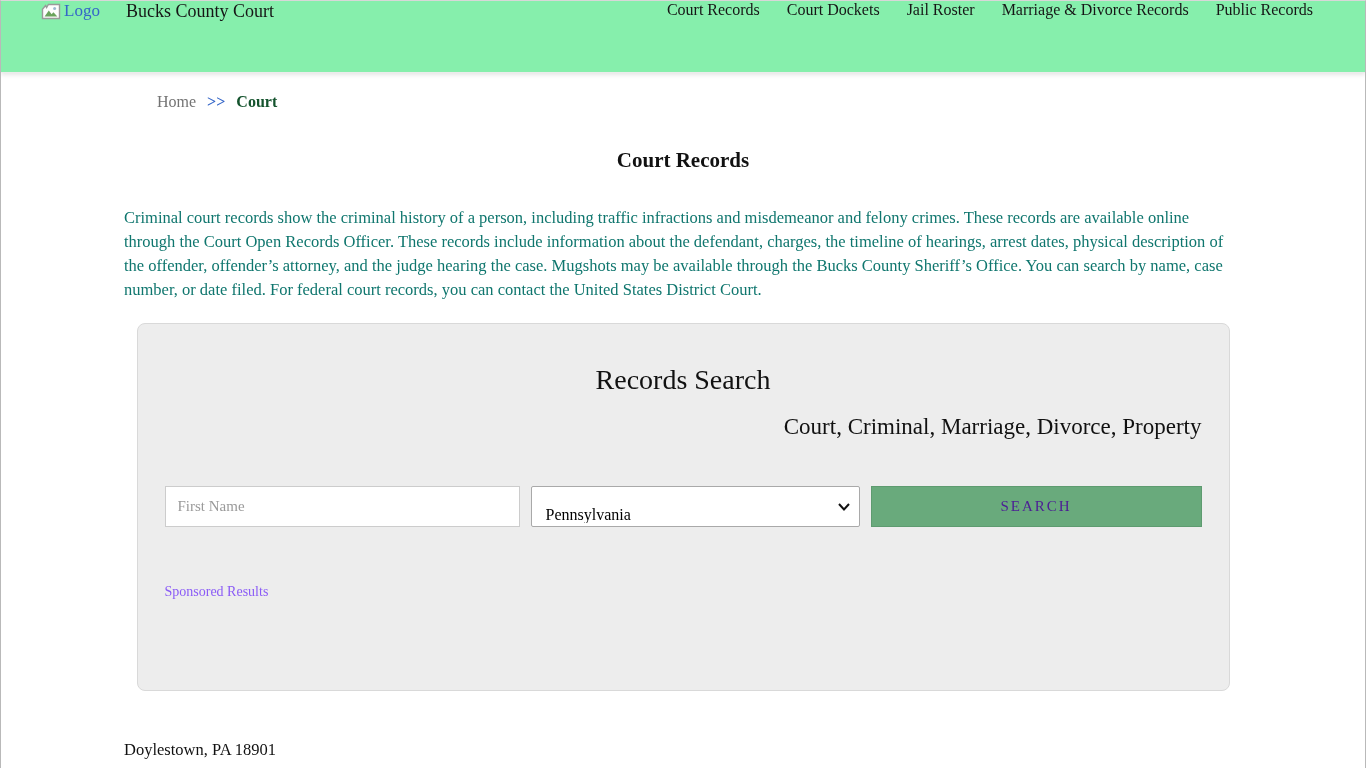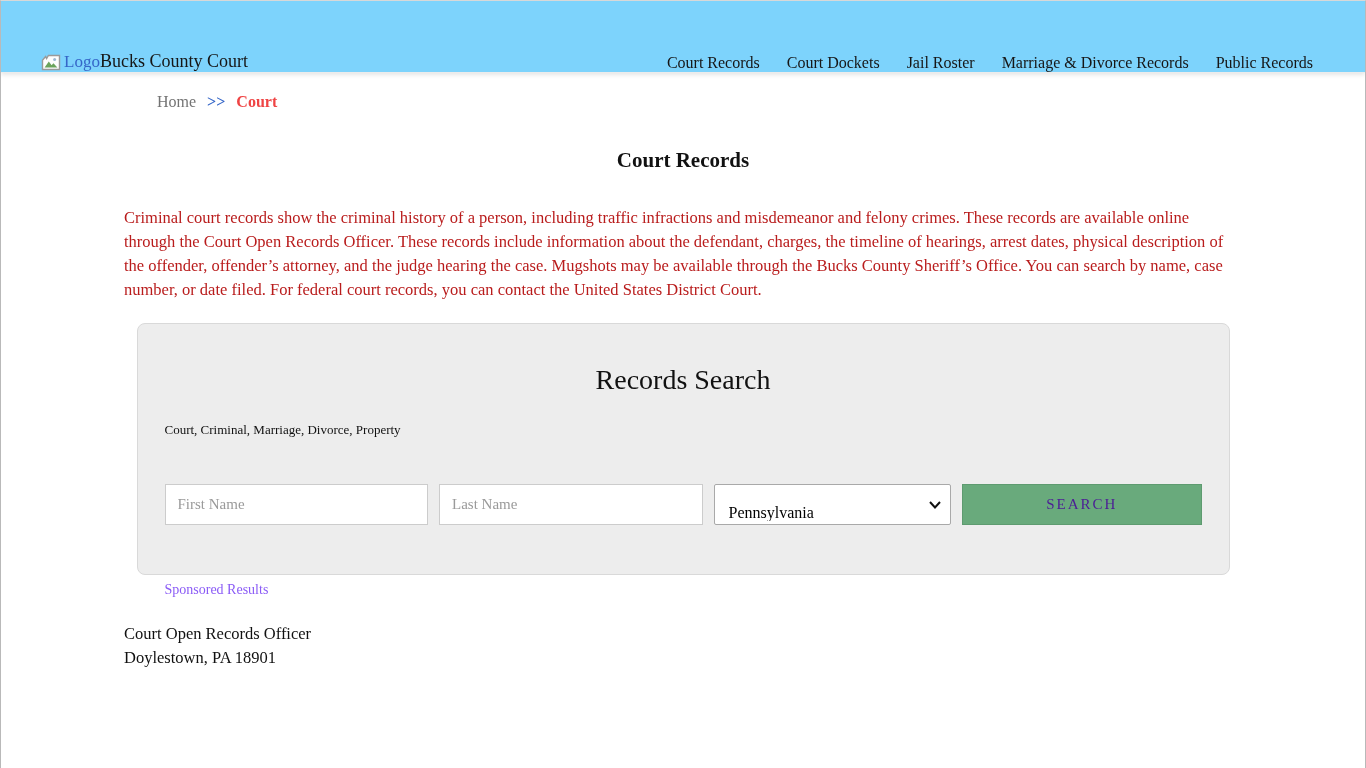--- a/index.html
+++ b/index.html
@@ -12,41 +12,42 @@
     height: 768px;
     overflow: hidden;
     border-left: 1px solid #b9b9b9;
     border-right: 1px solid #b9b9b9;
     border-top: 1px solid #d8d8d8;
   }
 
   
   .header {
     height: 72px;
-    background: #7dd3fc;
-    display: flex;
-    align-items: flex-end;
+    background: #86efac;
+    display: flex;
+    align-items: flex-start;
     padding: 0 52px 0 40px;
     box-shadow: 0 2px 4px rgba(0,0,0,0.10);
     border-bottom: 1px solid #ececec;
     position: relative;
     z-index: 2;
   }
   .logo-link {
     display: flex;
     align-items: center;
     gap: 3px;
     text-decoration: none;
     cursor: pointer;
   }
   .logo-alt {
     color: #3566c8;
     font-size: 17px;
   }
   .site-title {
+    margin-left: 26px;
     font-size: 18px;
     color: #161616;
   }
   .nav {
     margin-left: auto;
     display: flex;
     align-items: center;
     gap: 27px;
   }
   .nav a {
@@ -66,61 +67,61 @@
     color: #737373;
     text-decoration: none;
     cursor: pointer;
   }
   .breadcrumb .sep {
     color: #3566c8;
     font-weight: bold;
     margin: 0 7px;
   }
   .breadcrumb .current {
-    color: #ef4444;
+    color: #14532d;
     font-weight: bold;
   }
 
   
   .page-title {
     text-align: center;
     font-size: 21px;
     font-weight: bold;
     color: #111;
     margin-top: 37px;
   }
   .intro {
     width: 1118px;
     margin: 33px auto 0;
     font-size: 16.5px;
     line-height: 24px;
-    color: #b91c1c;
+    color: #0f766e;
   }
 
   
   .panel {
     width: 1093px;
-    height: 252px;
+    height: 368px;
     margin: 21px auto 0;
     background: #ededed;
     border: 1px solid #d9d9d9;
     border-radius: 8px;
     padding: 40px 27px 0;
   }
   .panel-title {
     text-align: center;
     font-size: 28px;
     font-weight: 400;
     color: #111;
   }
   .panel-subtitle {
-    text-align: left;
-    font-size: 13px;
-    color: #111;
-    margin-top: 26px;
+    text-align: right;
+    font-size: 23px;
+    color: #111;
+    margin-top: 18px;
   }
   .form-row {
     display: flex;
     gap: 11px;
     margin-top: 46px;
   }
   .form-row > * { flex: 1; height: 41px; }
   .text-input {
     border: 1px solid #cccccc;
     background: #ffffff;
@@ -212,33 +213,31 @@
 <h1 class="page-title">Court Records</h1>
 
 <p class="intro">Criminal court records show the criminal history of a person, including traffic infractions and misdemeanor and felony crimes. These records are available online through the Court Open Records Officer. These records include information about the defendant, charges, the timeline of hearings, arrest dates, physical description of the offender, offender’s attorney, and the judge hearing the case. Mugshots may be available through the Bucks County Sheriff’s Office. You can search by name, case number, or date filed. For federal court records, you can contact the United States District Court.</p>
 
 <section class="panel">
   <h2 class="panel-title">Records Search</h2>
   <div class="panel-subtitle">Court, Criminal, Marriage, Divorce, Property</div>
 
   <div class="form-row">
     <input class="text-input" type="text" placeholder="First Name" style="">
-    <input class="text-input" type="text" placeholder="Last Name" style="">
     <div class="select-wrap">
       <select>
         <option>Pennsylvania</option>
       </select>
       <span class="select-caret">
         <svg width="12" height="8" viewBox="0 0 12 8">
           <polyline points="1,1 6,6.5 11,1" fill="none" stroke="#111" stroke-width="2"></polyline>
         </svg>
       </span>
     </div>
     <button class="search-btn">SEARCH</button>
   </div>
 
   <div class="sponsored">Sponsored Results</div>
 </section>
 
 <div class="address">
-  <div>Court Open Records Officer</div>
   <div>Doylestown, PA 18901</div>
 </div>
 
 </body></html>

